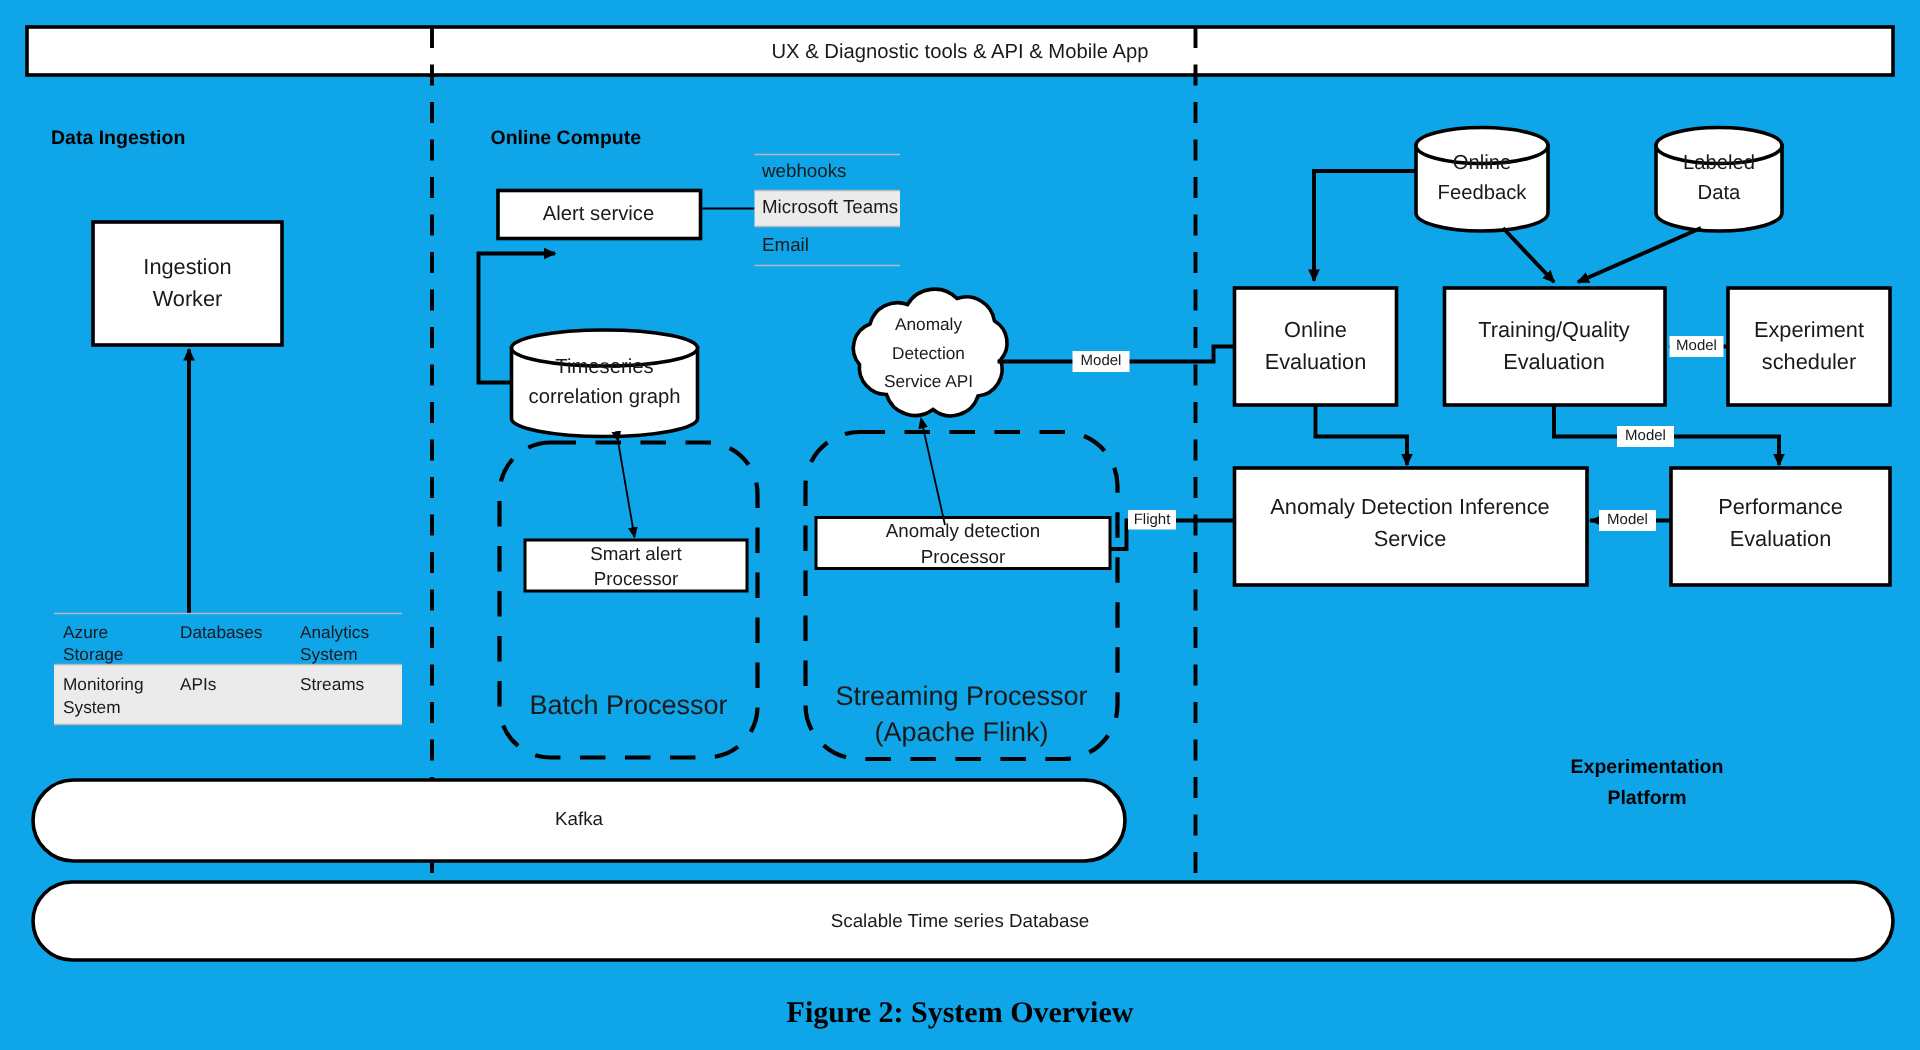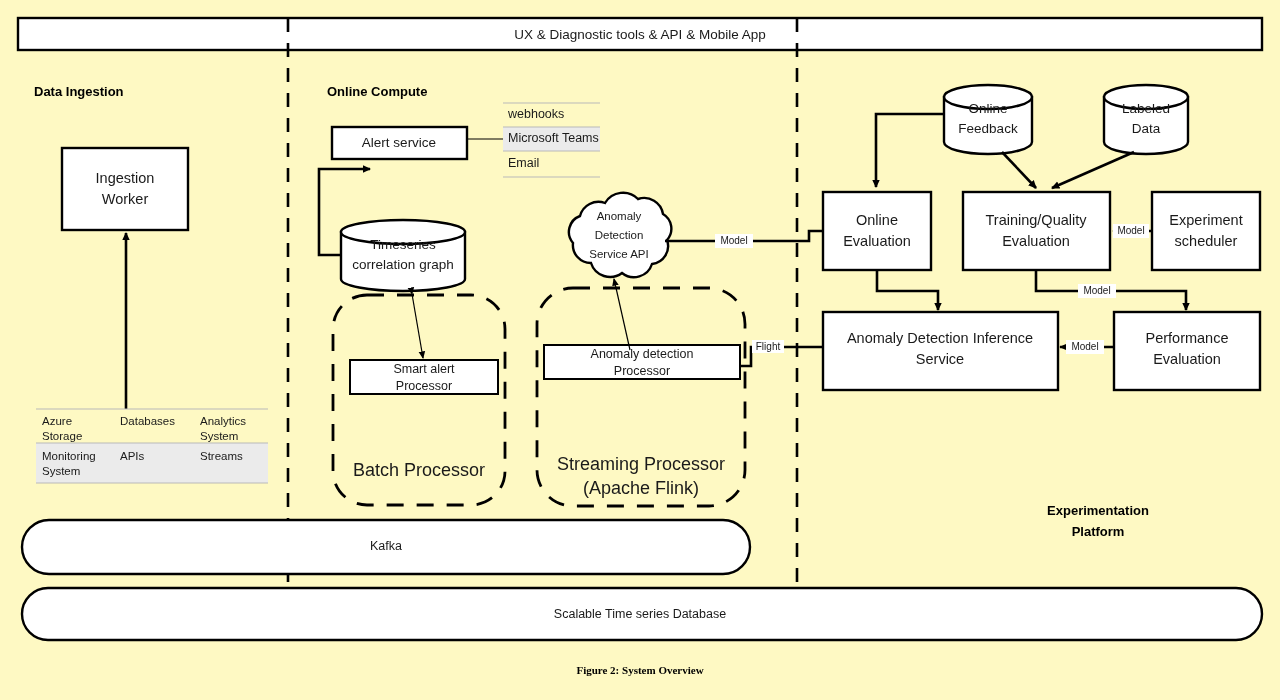--- a/index.html
+++ b/index.html
@@ -10,21 +10,21 @@
   }
   body {
     font-family: "Liberation Sans", sans-serif;
     color: #000000;
   }
   #page {
     position: relative;
     width: 1280px;
     height: 700px;
     overflow: hidden;
-    background: #fef9c3;
+    background: #0ea5e9;
   }
   #diagram-svg {
     position: absolute;
     left: 0;
     top: 0;
     width: 1280px;
     height: 700px;
     display: block;
   }
   .node-label {
@@ -95,21 +95,21 @@
     dominant-baseline: middle;
   }
   .caption {
     position: absolute;
     left: 0;
     top: 664px;
     width: 1280px;
     text-align: center;
     font-family: "Liberation Serif", serif;
     font-weight: bold;
-    font-size: 11px;
+    font-size: 20px;
     color: #000000;
   }
   .group-dashed {
     fill: none;
     stroke: #000000;
     stroke-width: 2.8;
     stroke-dasharray: 17 13;
   }
 </style>
 </head>

